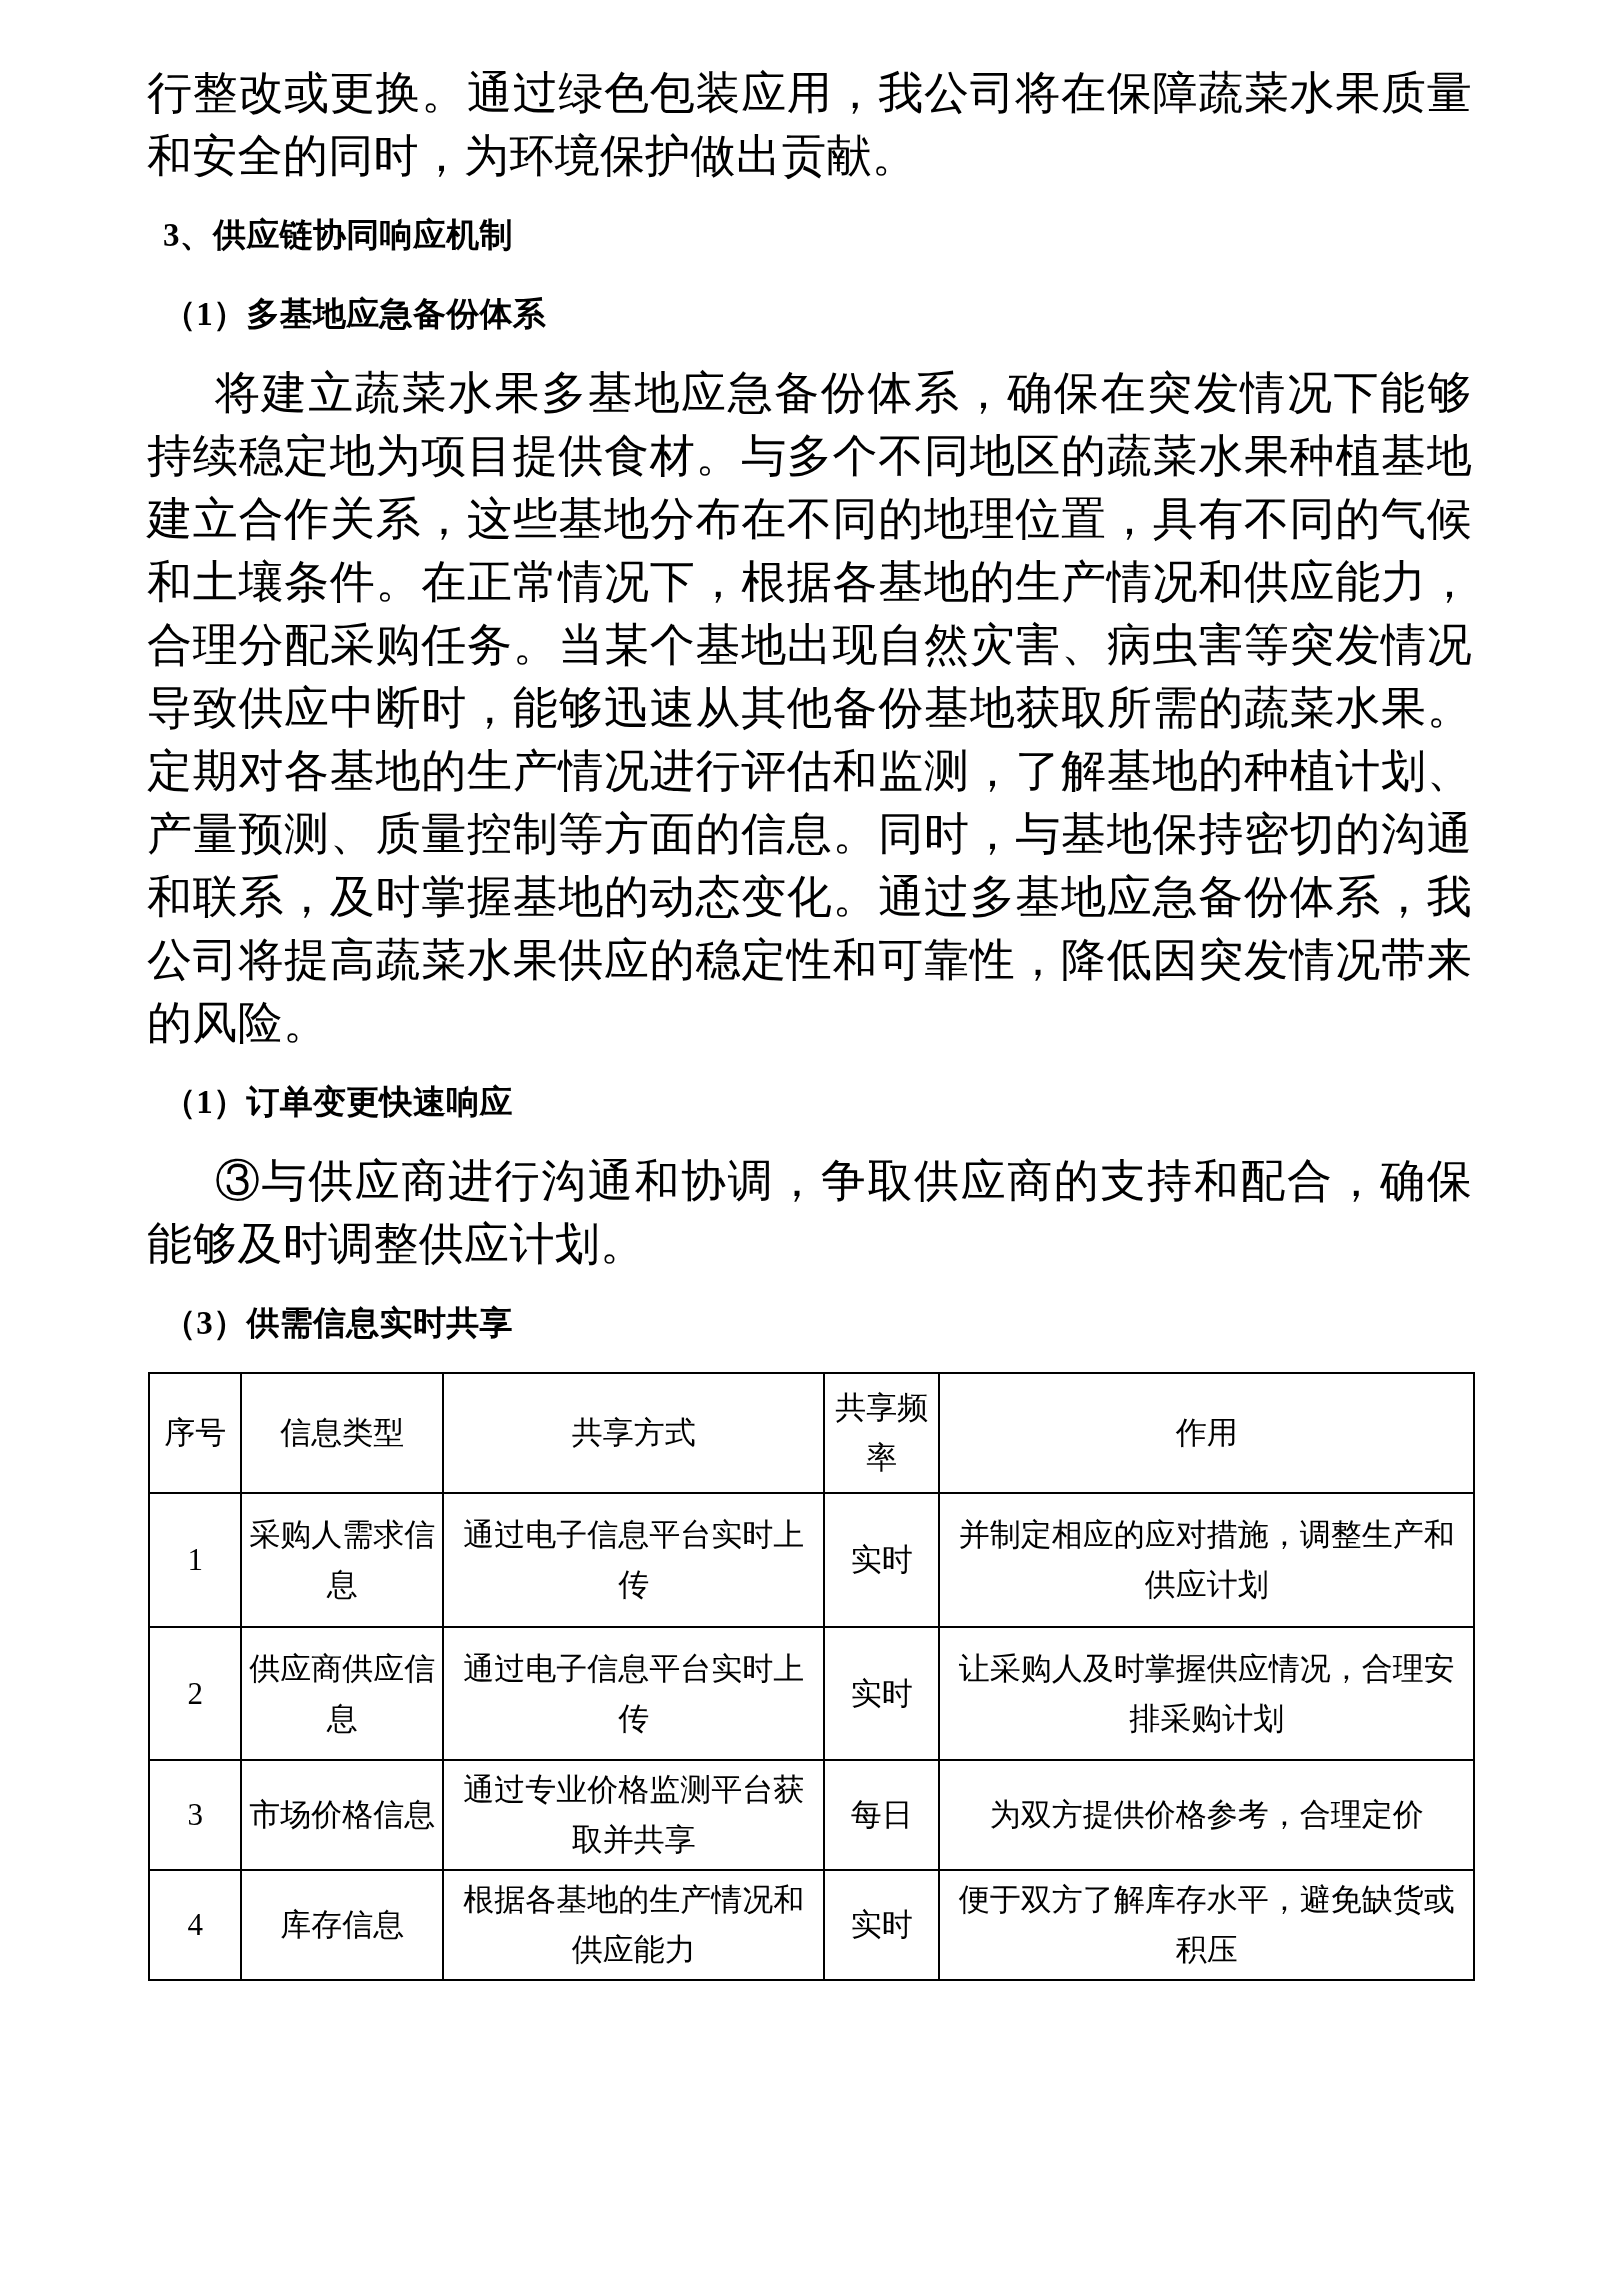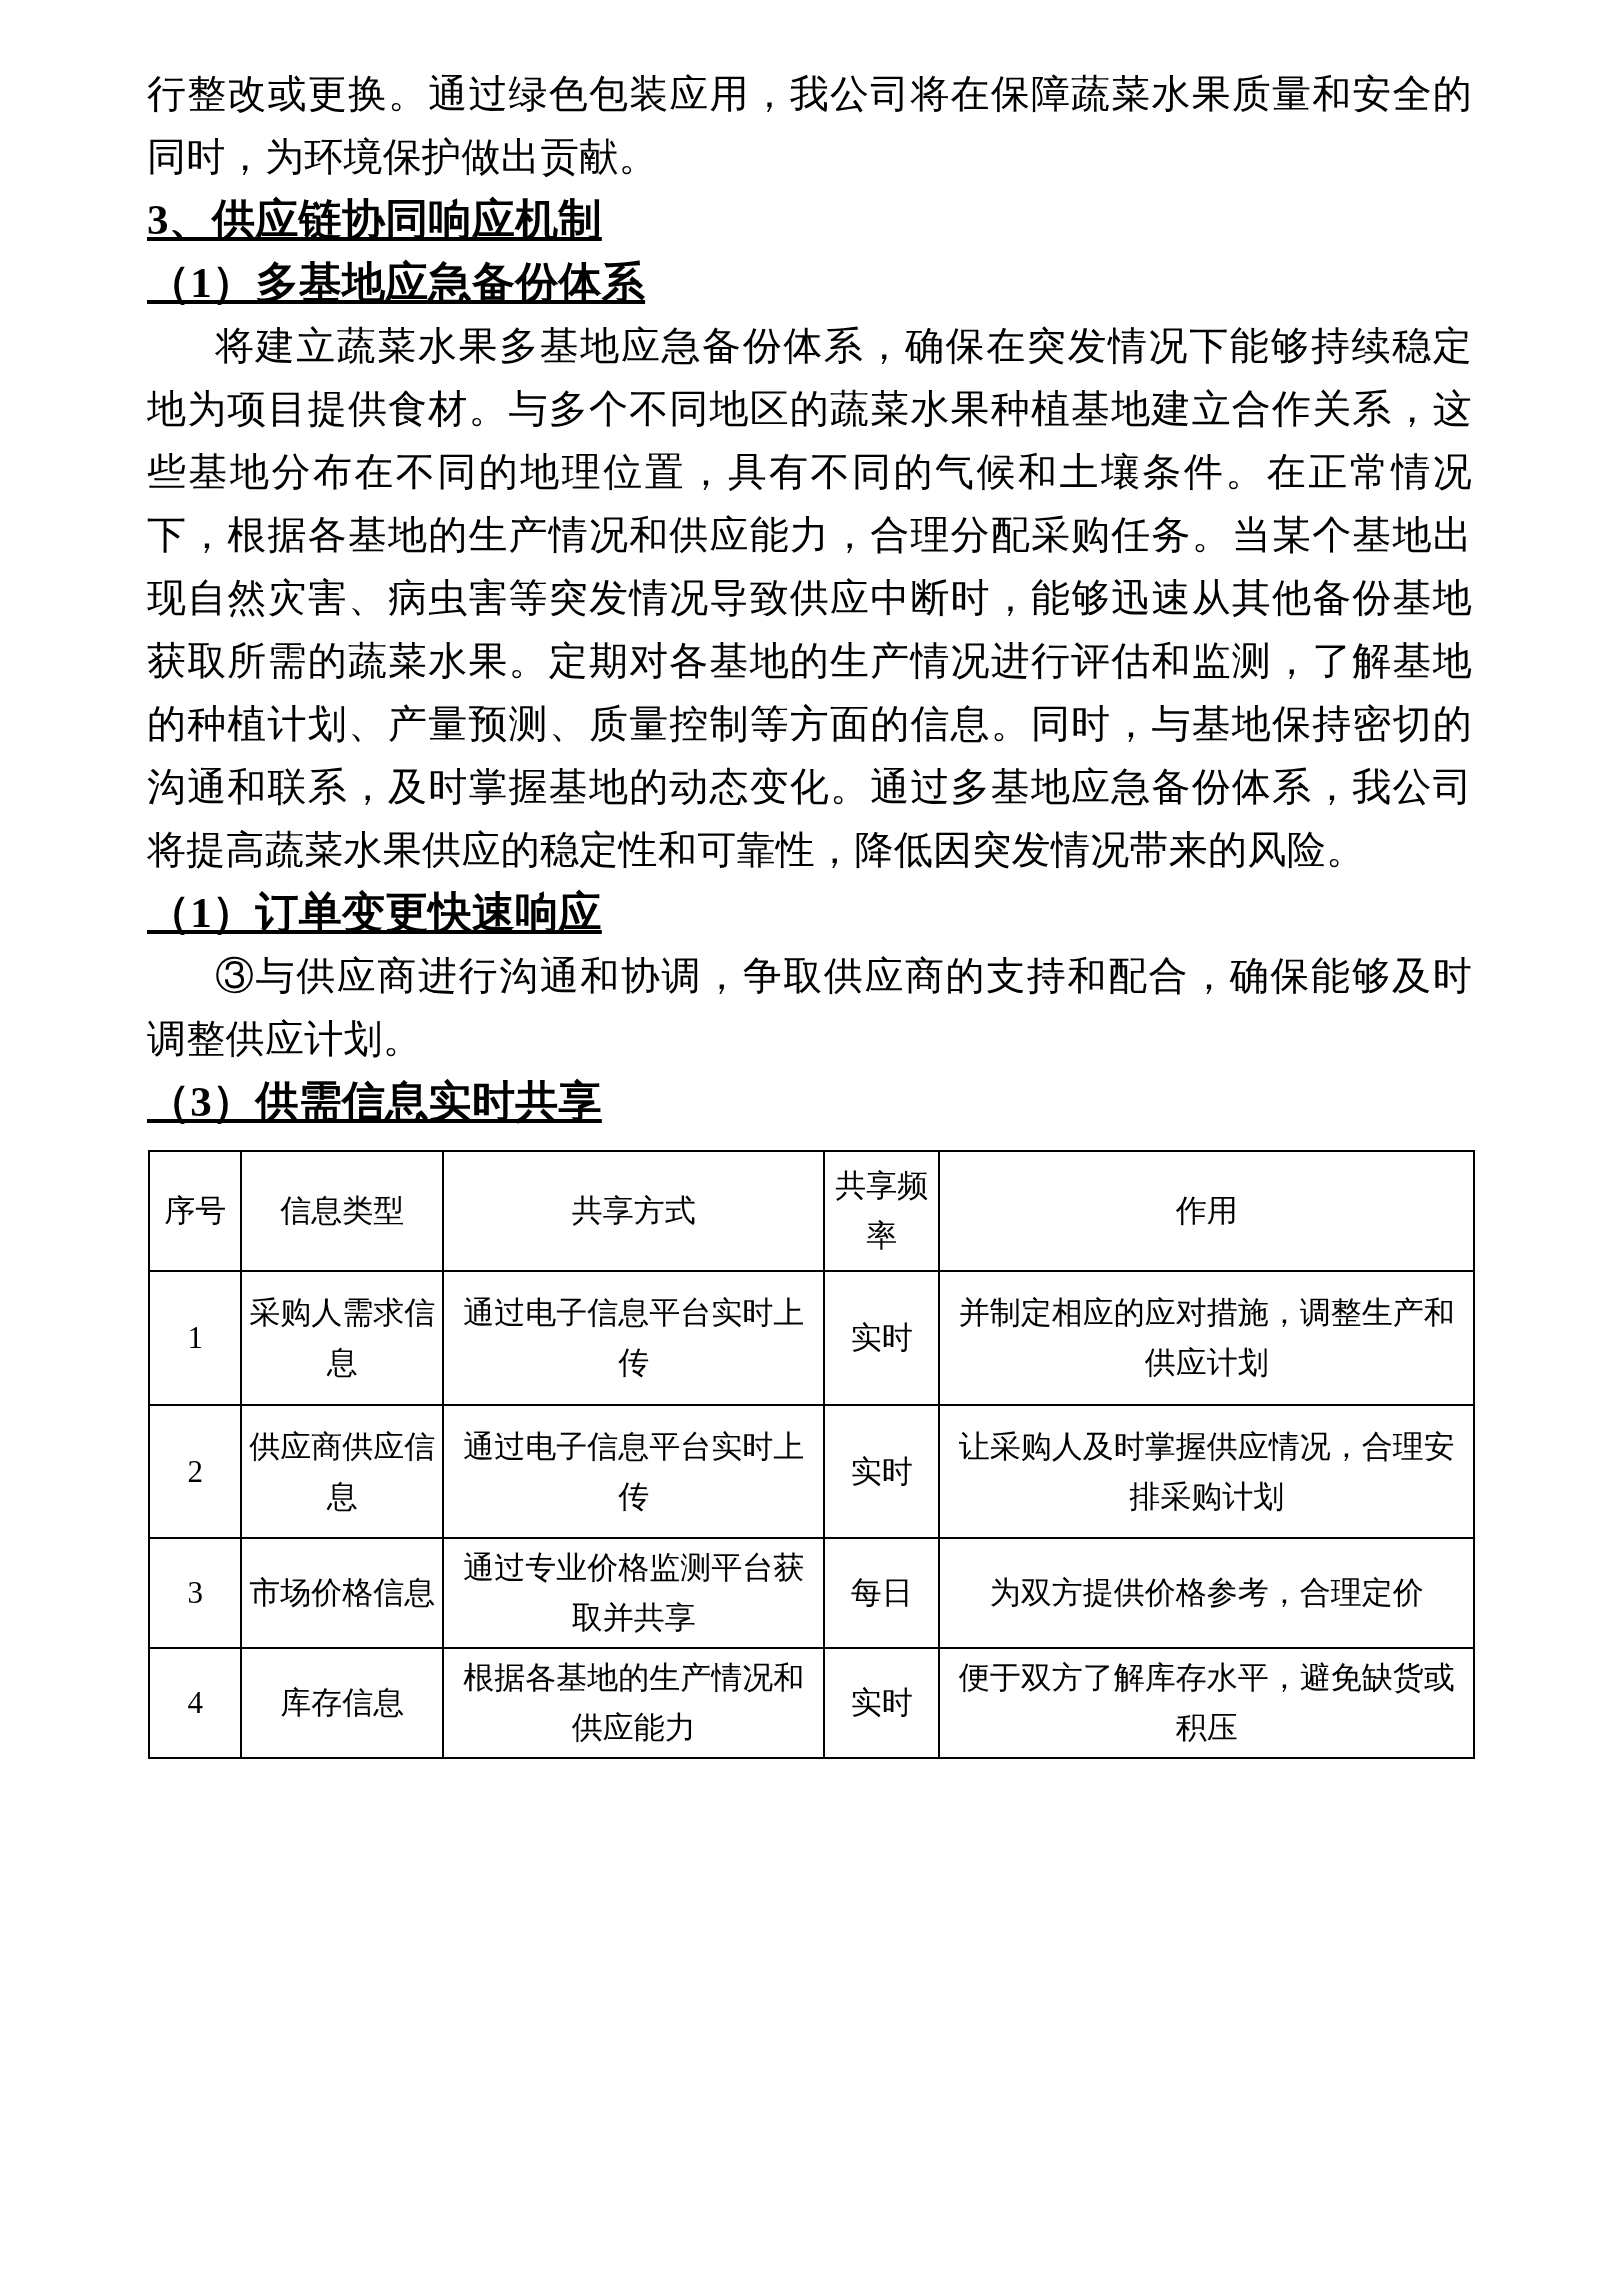--- a/index.html
+++ b/index.html
@@ -16,41 +16,40 @@
     background: #ffffff;
     box-sizing: border-box;
     padding: 62px 151px 0 147px;
     font-family: "Liberation Serif", "DejaVu Serif", serif;
     color: #000000;
     overflow: hidden;
   }
 
   
   .para {
-    font-size: 39px;
+    font-size: 45px;
     line-height: 63px;
     text-align: justify;
     text-justify: inter-ideograph;
     margin: 0;
     letter-spacing: 0.3px;
     white-space: pre-wrap;
   }
 
   .para.indent {
     text-indent: 68px;
   }
 
   
   .heading {
-    font-size: 43px;
+    font-size: 33px;
     line-height: 63px;
     font-weight: bold;
-    margin: 0;
+    margin: 16px;
     letter-spacing: 0.3px;
-    text-decoration: underline;
   }
 
   .heading.h-num {
     text-indent: 0;
   }
 
   .heading.h-sub {
     text-indent: 0;
   }
 

